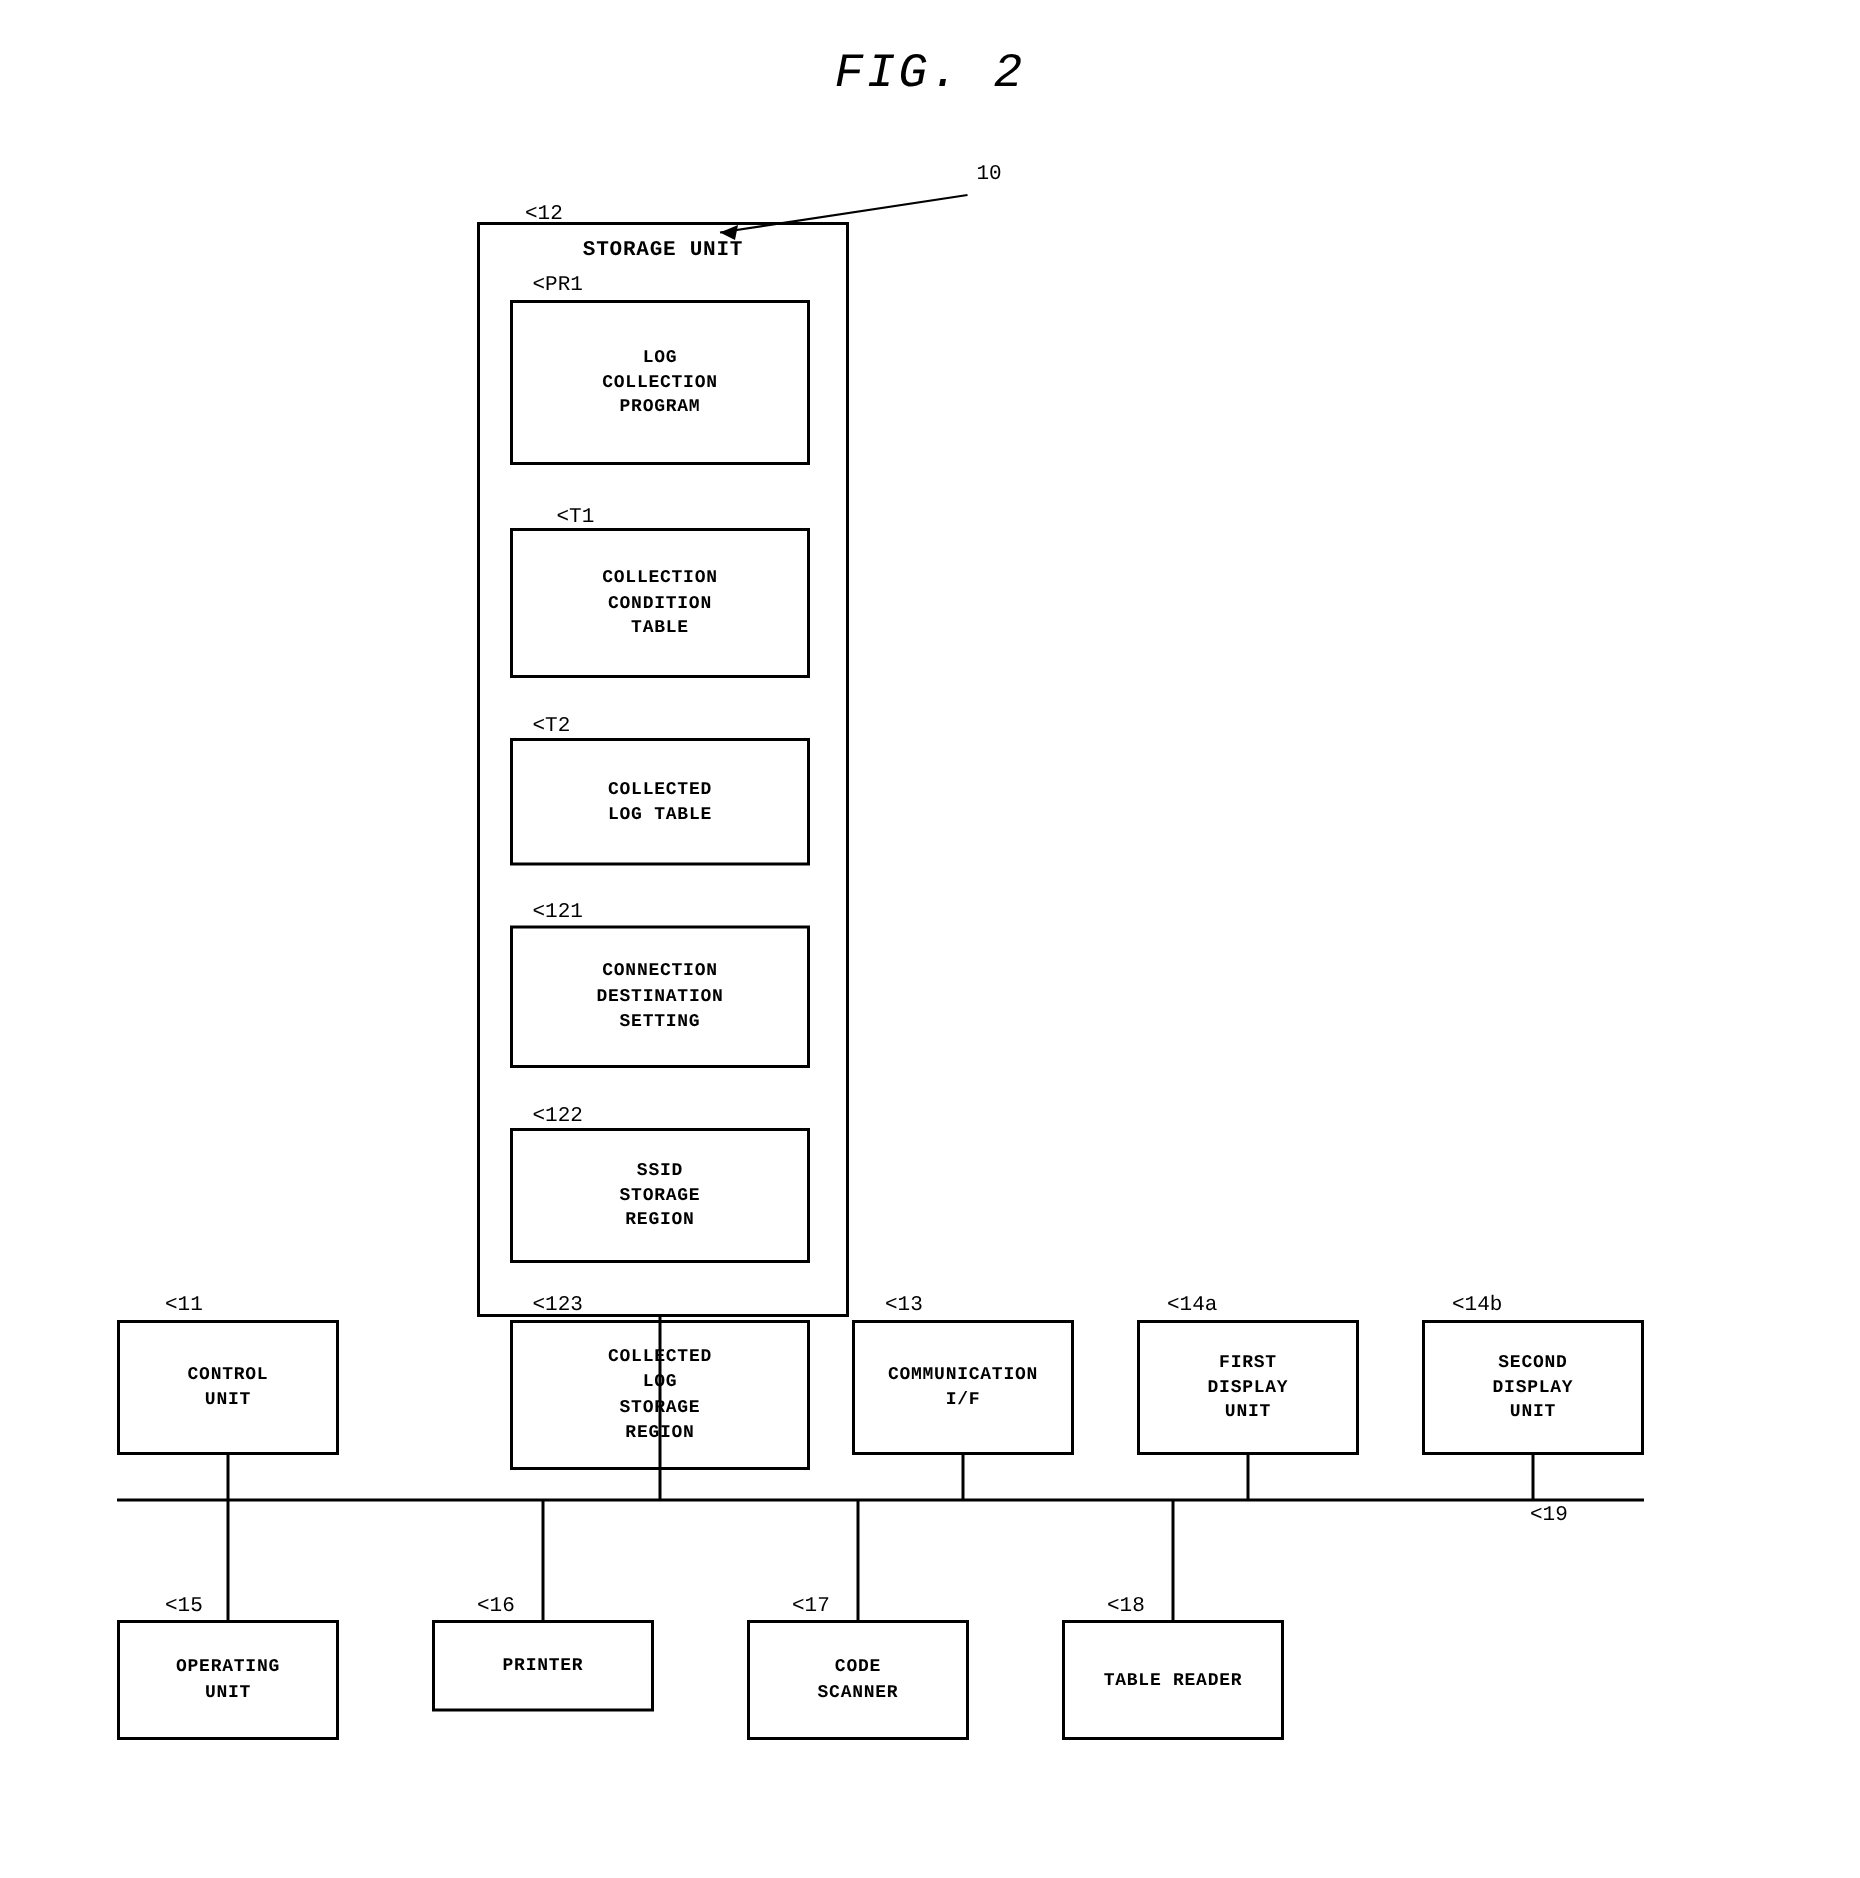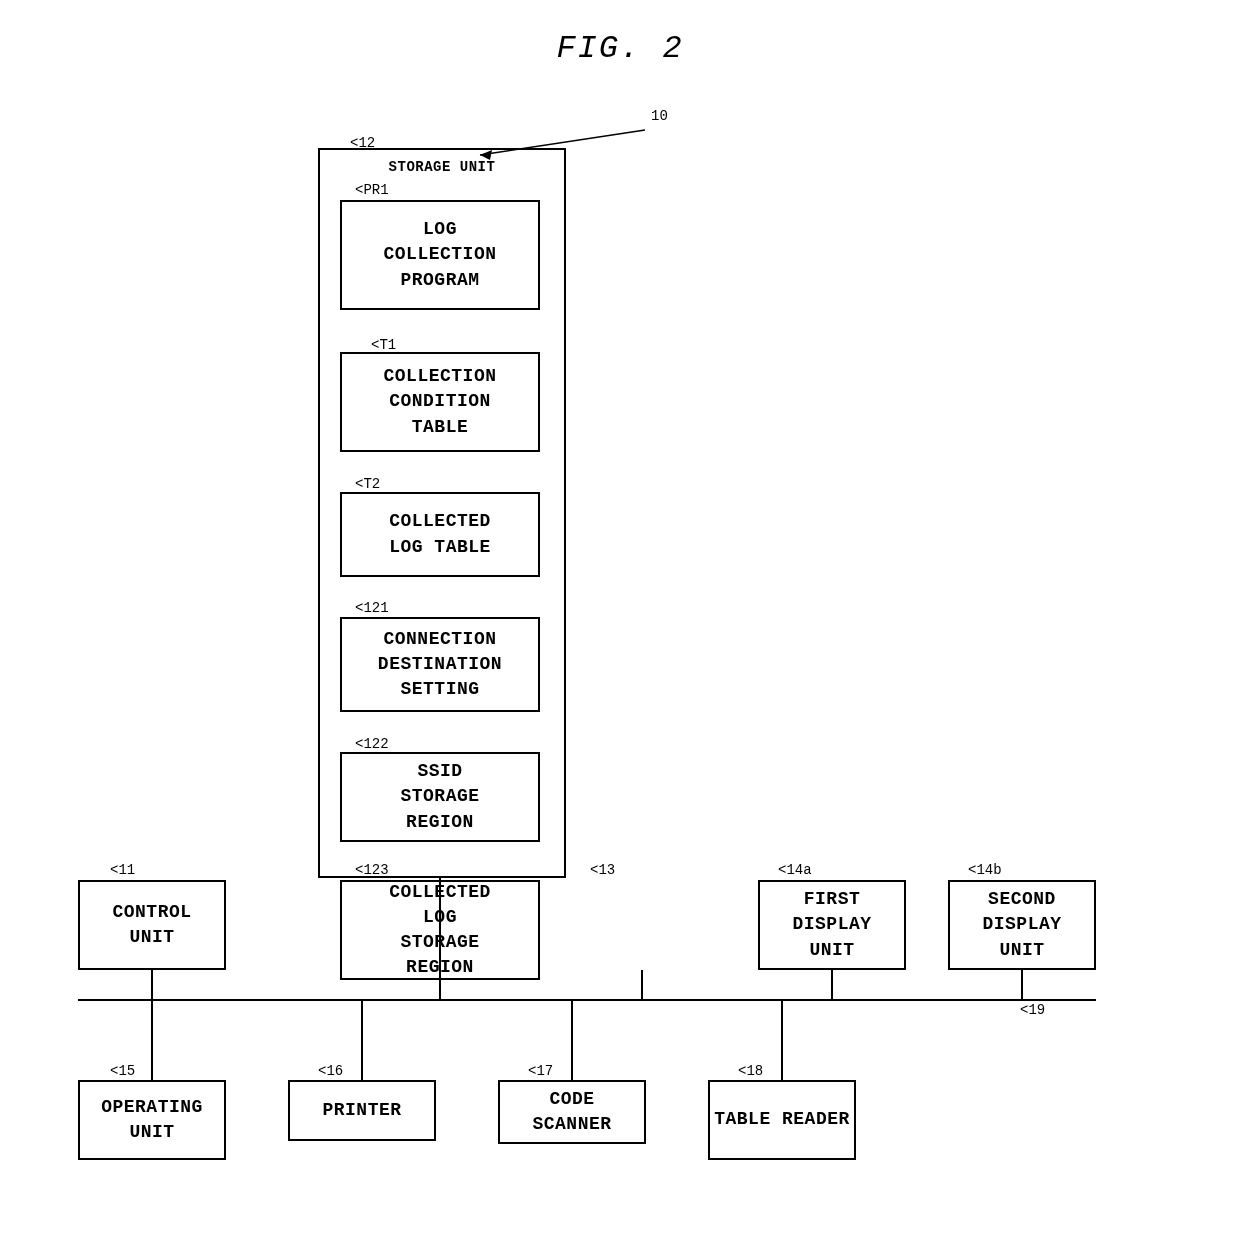--- a/index.html
+++ b/index.html
@@ -31,21 +31,21 @@
     }
 
     .box {
       position: absolute;
       border: 2px solid #000;
       background: #fff;
       display: flex;
       align-items: center;
       justify-content: center;
       text-align: center;
-      font-size: 18px;
+      font-size: 12px;
       font-weight: bold;
       letter-spacing: 0.5px;
       line-height: 1.4;
     }
 
     .label-ref {
       position: absolute;
       font-size: 14px;
       font-weight: normal;
     }
@@ -128,20 +128,24 @@
 
   <div class="label-ref" style="top:862px; left:355px;">&lt;123</div>
 
   <div class="box" style="left:78px; top:880px; width:148px; height:90px;">
     <span style="white-space:pre-line;">CONTROL
 UNIT</span>
   </div>
 
   <div class="label-ref" style="top:862px; left:110px;">&lt;11</div>
 
+  <div class="box" style="left:568px; top:880px; width:148px; height:90px;">
+    <span style="white-space:pre-line;">COMMUNICATION
+I/F</span>
+  </div>
 
   <div class="label-ref" style="top:862px; left:590px;">&lt;13</div>
 
   <div class="box" style="left:758px; top:880px; width:148px; height:90px;">
     <span style="white-space:pre-line;">FIRST
 DISPLAY
 UNIT</span>
   </div>
 
   <div class="label-ref" style="top:862px; left:778px;">&lt;14a</div>
@@ -160,21 +164,21 @@
   </div>
 
   <div class="label-ref" style="top:1063px; left:110px;">&lt;15</div>
 
   <div class="box" style="left:288px; top:1080px; width:148px; height:61px;">
     <span>PRINTER</span>
   </div>
 
   <div class="label-ref" style="top:1063px; left:318px;">&lt;16</div>
 
-  <div class="box" style="left:498px; top:1080px; width:148px; height:64px;text-align:center;">
+  <div class="box" style="left:498px; top:1080px; width:148px; height:80px;text-align:center;">
     <span style="white-space:pre-line;">CODE
 SCANNER</span>
   </div>
 
   <div class="label-ref" style="top:1063px; left:528px;">&lt;17</div>
 
   <div class="box" style="left:708px; top:1080px; width:148px; height:80px;">
     <span>TABLE READER</span>
   </div>
 

